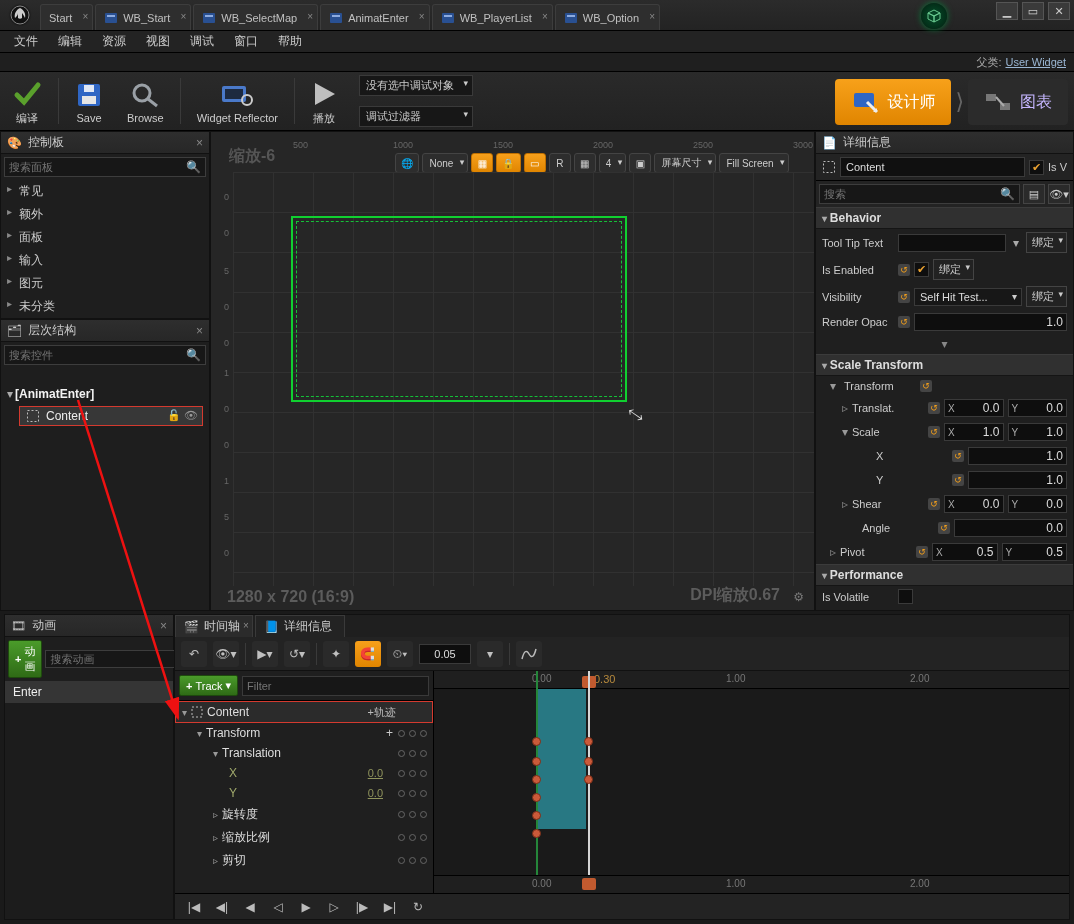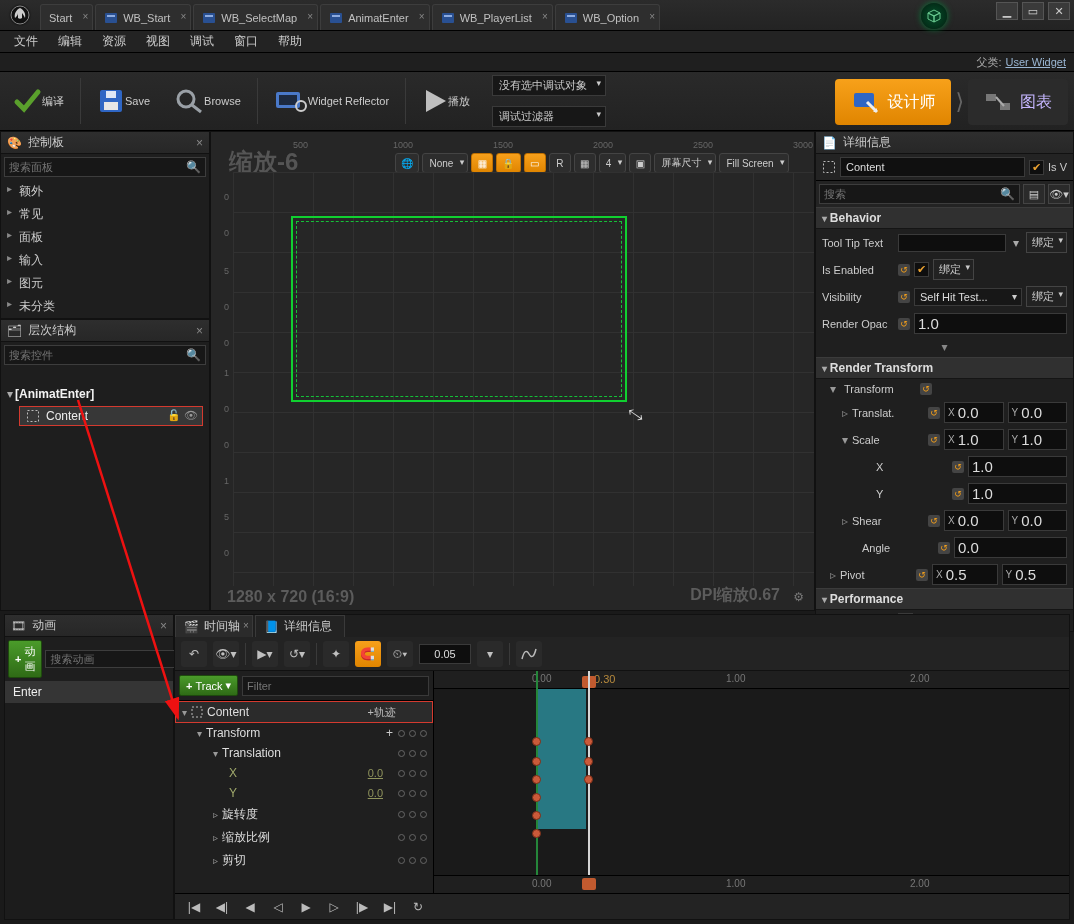--- a/index.html
+++ b/index.html
@@ -23,21 +23,21 @@
 #breadcrumb-row{height:19px;background:#1f1f1f;display:flex;align-items:center;justify-content:flex-end;padding:0 8px;font-size:11px;color:#9bb7d4;border-bottom:1px solid #000;}
 #breadcrumb-row span{color:#aaa;margin-right:4px;}
 #breadcrumb-row a{color:#9bb7d4;text-decoration:underline;}
 
 
 #menu-bar{height:22px;background:#232323;display:flex;align-items:flex-start;padding:0 4px;border-bottom:1px solid #000;}
 .menu-item{padding:2px 10px;font-size:12px;color:#ccc;cursor:pointer;}
 
 
 #toolbar{height:59px;background:linear-gradient(to bottom,#2a2a2a,#222);display:flex;align-items:center;border-bottom:1px solid #000;position:relative;}
-.tool-btn{display:flex;align-items:center;justify-content:center;height:55px;padding:2px 10px;margin:0 2px;cursor:pointer;font-size:11px;color:#ccc;}
+.tool-btn{display:flex;flex-direction:column;align-items:center;justify-content:center;height:55px;padding:2px 10px;margin:0 2px;cursor:pointer;font-size:11px;color:#ccc;}
 .tool-btn .ico{height:34px;display:flex;align-items:center;justify-content:center;}
 .tool-sep{width:1px;height:46px;background:#3a3a3a;margin:0 4px;}
 #debug-box{display:flex;flex-direction:column;gap:10px;padding:4px;margin-left:6px;}
 .dbg-row{background:#171717;border:1px solid #3a3a3a;padding:2px 18px 2px 6px;font-size:11px;color:#ccc;position:relative;}
 .dbg-row::after{content:"▾";position:absolute;right:4px;top:2px;color:#ccc;font-size:9px;}
 #mode-tabs{position:absolute;right:6px;top:7px;display:flex;align-items:center;gap:4px;}
 .mode-tab{height:46px;padding:0 16px;display:flex;align-items:center;gap:8px;font-size:16px;color:#c4b5fd;border-radius:4px;background:#2b2b2b;}
 .mode-tab.active{background:linear-gradient(to bottom,#f7a11a,#e08500);color:#fff;}
 .mode-sep{color:#666;font-size:22px;}
 .mode-tab svg{width:28px;height:28px;}
@@ -61,21 +61,21 @@
 .pal-item::before{content:"▸";position:absolute;left:6px;top:3px;color:#888;font-size:10px;}
 
 #hierarchy{margin-top:19px;}
 .hier-root{padding:3px 6px;font-size:12px;color:#f2f2f2;}
 .hier-root .tw{color:#aaa;margin-right:2px;}
 .hier-child{margin:2px 6px 2px 18px;padding:2px 6px;background:#373737;border:1.5px solid #d43a2f;display:flex;align-items:center;gap:6px;font-size:12px;color:#eee;position:relative;}
 .hier-child .row-icons{position:absolute;right:4px;top:2px;display:flex;gap:3px;color:#999;font-size:11px;}
 
 
 #canvas-col{flex:1;position:relative;background:#262626;border:1px solid #111;}
-#canvas-zoom-label{position:absolute;left:18px;top:14px;color:#555;font-size:24px;font-weight:bold;}
+#canvas-zoom-label{position:absolute;left:18px;top:14px;color:#555;font-size:16px;font-weight:bold;}
 #canvas-rulers-top{position:absolute;left:22px;right:0;top:0;height:16px;color:#666;font-size:9px;}
 #canvas-rulers-top span{position:absolute;top:8px;text-align:right;}
 #canvas-rulers-left{position:absolute;left:0;top:16px;bottom:0;width:22px;color:#666;font-size:9px;}
 #canvas-rulers-left span{position:absolute;right:4px;}
 #canvas-area{position:absolute;left:22px;top:40px;right:0;bottom:24px;background:#262626;
   background-image:linear-gradient(#313131 1px,transparent 1px),linear-gradient(90deg,#313131 1px,transparent 1px);
   background-size:40px 40px;}
 #canvas-selection{position:absolute;left:58px;top:44px;width:336px;height:186px;border:2px solid #10d030;}
 #canvas-selection-inner{position:absolute;inset:3px;border:1px dashed #15c038;}
 #canvas-cursor{position:absolute;left:396px;top:234px;color:#ddd;font-size:16px;transform:rotate(-10deg);}
@@ -96,21 +96,21 @@
 .det-search input{flex:1;background:transparent;border:none;color:#bbb;font-size:11px;outline:none;}
 .det-cat{background:#303030;padding:3px 6px;font-size:12px;font-weight:bold;color:#ddd;border-top:1px solid #3b3b3b;border-bottom:1px solid #151515;}
 .det-cat::before{content:"▾ ";color:#aaa;font-size:10px;}
 .det-row{display:flex;align-items:center;padding:3px 6px;gap:4px;}
 .det-row .lbl{width:72px;font-size:11px;color:#ccc;white-space:nowrap;overflow:hidden;}
 .det-row .reset{width:12px;height:12px;background:#444;border-radius:2px;display:inline-block;color:#f7a11a;font-size:9px;text-align:center;line-height:12px;}
 .det-input{background:#0e0e0e;border:1px solid #3a3a3a;color:#ddd;font-size:11px;padding:2px 4px;width:100%;}
 .det-xy{display:flex;gap:4px;flex:1;}
 .det-xy .cell{flex:1;display:flex;align-items:center;background:#0e0e0e;border:1px solid #3a3a3a;padding:1px 3px;}
 .det-xy .cell span{color:#aaa;font-size:10px;margin-right:3px;}
-.det-xy .cell input{flex:1;background:transparent;border:none;color:#ddd;font-size:15px;outline:none;width:0;}
+.det-xy .cell input{flex:1;background:transparent;border:none;color:#ddd;font-size:12px;outline:none;width:0;text-align:right;}
 .det-combo{flex:1;background:#171717;border:1px solid #3a3a3a;padding:2px 18px 2px 5px;font-size:11px;color:#ddd;position:relative;}
 .det-combo::after{content:"▾";position:absolute;right:4px;top:2px;font-size:10px;color:#ccc;}
 .det-bind-btn{background:#222;border:1px solid #444;padding:2px 12px 2px 5px;font-size:11px;color:#ccc;position:relative;}
 .det-bind-btn::after{content:"▾";position:absolute;right:3px;font-size:9px;}
 .det-check{width:15px;height:15px;background:#0e0e0e;border:1px solid #3a3a3a;display:inline-flex;align-items:center;justify-content:center;color:#e8a030;font-size:11px;}
 .det-sub{padding-left:14px;}
 .det-sub2{padding-left:26px;}
 #name-row{display:flex;align-items:center;padding:3px 6px;gap:4px;border-bottom:1px solid #000;}
 #name-row input{flex:1;background:#101010;border:1px solid #3a3a3a;color:#ddd;padding:3px 5px;font-size:11px;}
 #name-row .isvar{font-size:11px;color:#ccc;}
@@ -344,22 +344,22 @@
         <span>🎨</span>
         <span>控制板</span>
         <span class="close-x">×</span>
       </div>
       <div class="panel-body">
         <div class="search-box">
             <input placeholder="搜索面板" style="">
             <span class="mag">🔍</span>
           </div>
         <div id="palette-list">
+          <div class="pal-item">常见</div>
           <div class="pal-item">额外</div>
-          <div class="pal-item">常见</div>
           <div class="pal-item">面板</div>
           <div class="pal-item">输入</div>
           <div class="pal-item">图元</div>
           <div class="pal-item">未分类</div>
 
         </div>
       </div>
     </div>
     <div class="panel" style="flex:1;">
       <div class="panel-header">
@@ -488,21 +488,21 @@
             <span class="lbl">Render Opac</span>
             <span class="reset">↺</span>
             <div class="det-xy">
               <div class="cell">
                 <input value="1.0" style="">
               </div>
             </div>
           </div>
         <div class="det-row" style="justify-content:center;color:#888;">▾</div>
 
-        <div class="det-cat">Render Transform</div>
+        <div class="det-cat">Scale Transform</div>
         <div class="det-row det-sub">
             <span class="tw" style="color:#999;margin-right:4px">▾</span>
             <span class="lbl">Transform</span>
             <span class="reset">↺</span>
           </div>
         <div class="det-row det-sub2">
             <span class="tw tri" style="color:#888">▹</span>
             <span class="lbl">Translat.</span>
             <span class="reset">↺</span>
           <div class="det-xy">

